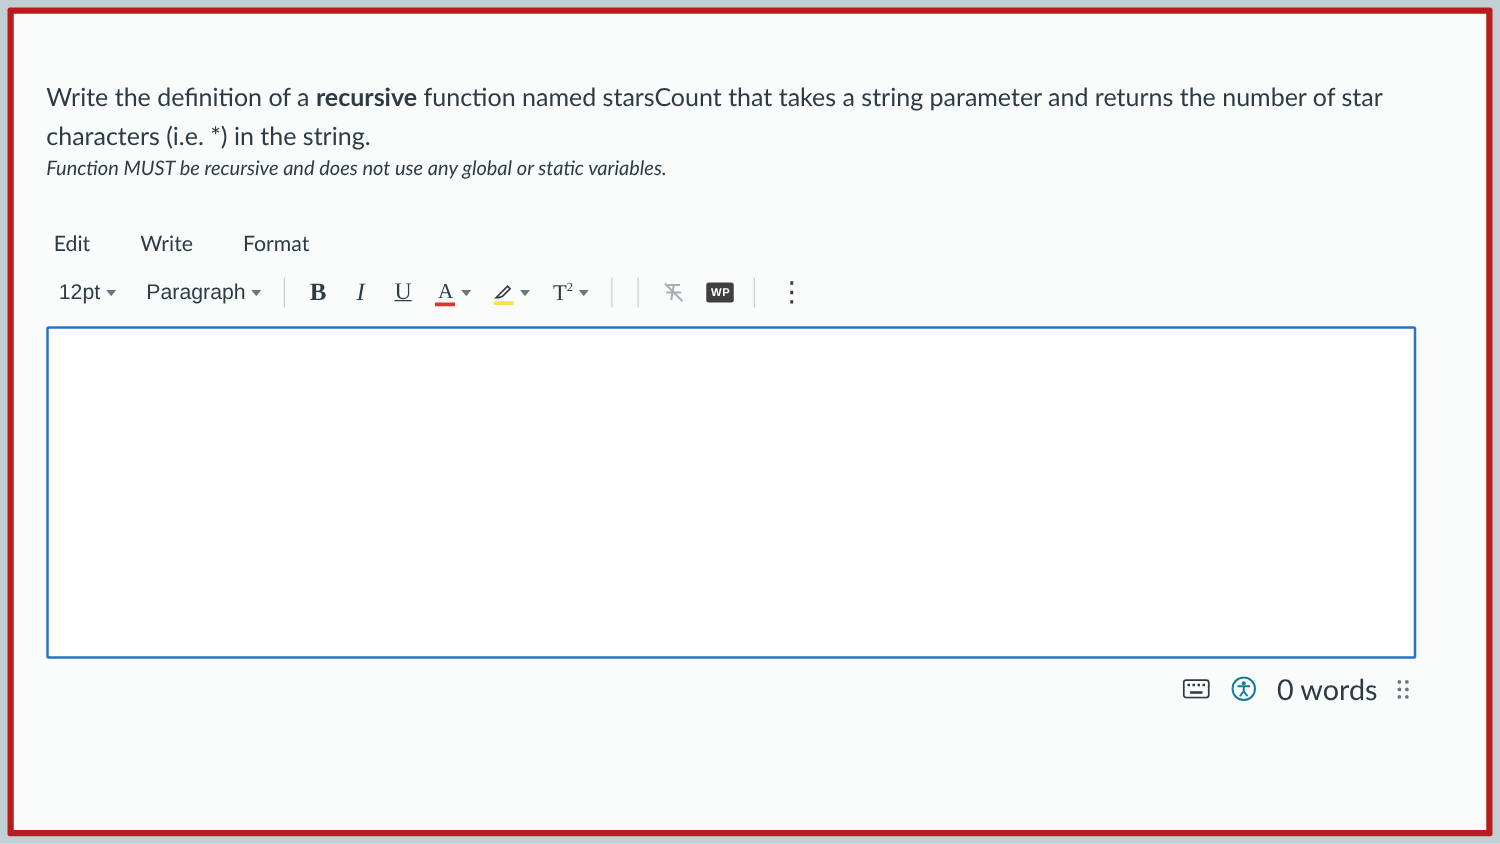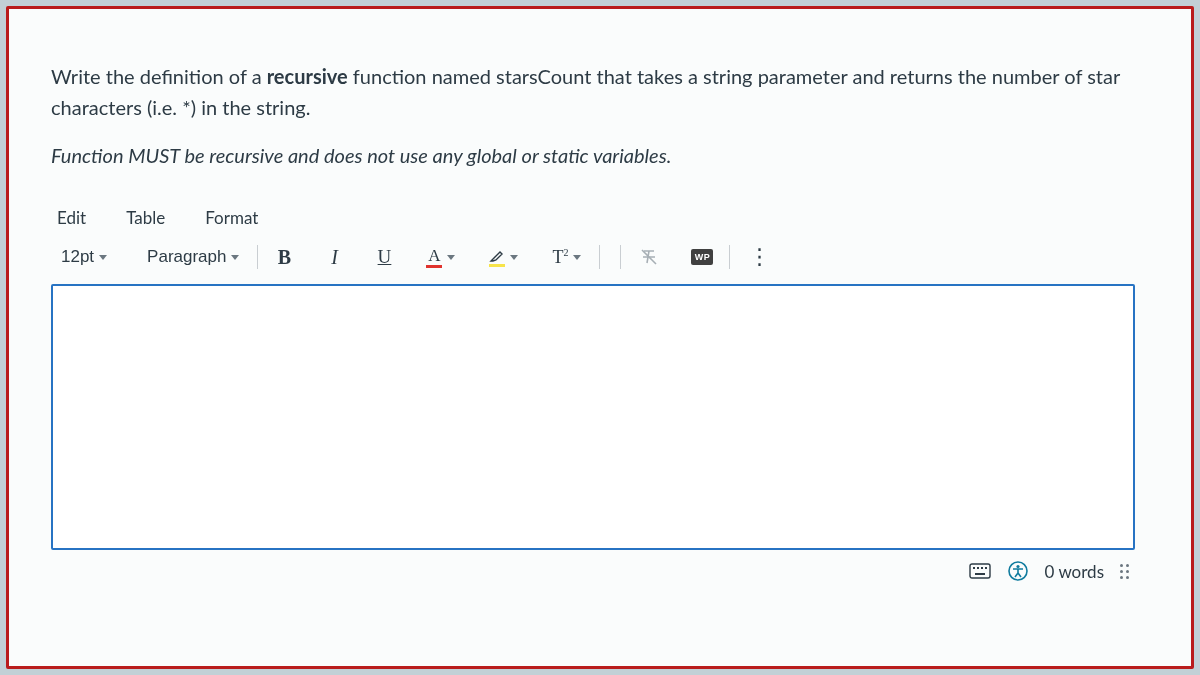--- a/index.html
+++ b/index.html
@@ -6,35 +6,34 @@
   body {
     font-family: "Lato", "Helvetica Neue", Arial, sans-serif;
     background: #c2d0d6;
     padding: 6px;
     width: 1200px;
     height: 675px;
     overflow: hidden;
   }
   .page-card {
     background: #fafcfc;
-    border: 3px solid #b91c1c;
+    border: 5px solid #b91c1c;
     border-radius: 2px;
-    padding: 52px 56px 6px 42px;
+    padding: 52px 56px 6px 26px;
     height: 100%;
     position: relative;
   }
   .question-text {
     font-size: 20px;
     line-height: 1.55;
     color: #2d3b45;
   }
   .question-text .bold { font-weight: 700; }
   .question-subtext {
-    margin-top: 20px;
-    font-size: 20px;
+    font-size: 16px;
     font-style: italic;
     color: #2d3b45;
   }
   .editor-wrap {
     margin-top: 34px;
   }
   .menu-row {
     display: flex;
     gap: 40px;
     padding: 6px 6px 10px 6px;
@@ -44,21 +43,21 @@
   .menu-row span { cursor: pointer; }
   .toolbar {
     display: flex;
     align-items: center;
     gap: 0;
     padding: 2px 2px 10px 2px;
   }
   .tb-group {
     display: flex;
     align-items: center;
-    gap: 18px;
+    gap: 2px;
   }
   .tb-btn {
     display: inline-flex;
     align-items: center;
     justify-content: center;
     min-width: 32px;
     height: 34px;
     padding: 0 8px;
     font-size: 17px;
     color: #2d3b45;
@@ -109,21 +108,21 @@
     background: #fff;
     margin-top: 0;
   }
   .status-bar {
     display: flex;
     align-items: center;
     justify-content: flex-end;
     gap: 16px;
     padding: 10px 6px 0 6px;
     color: #2d3b45;
-    font-size: 17px;
+    font-size: 23px;
   }
   .status-icon {
     width: 22px; height: 22px; display:inline-flex; align-items:center; justify-content:center;
     color: #2d3b45;
   }
   .access-icon {
     color: #0f7b9e;
   }
   .drag-dots {
     display: grid;
@@ -143,21 +142,21 @@
     <span>Write the definition of a </span><span class="bold">recursive</span><span> function named </span><span>starsCount</span><span> that takes a string parameter and returns the number of star</span><br>
     <span>characters (i.e. *) in the string.</span>
   </div>
 
   <div class="question-subtext">Function MUST be recursive and does not use any global or static variables.</div>
 
   <div class="editor-wrap">
 
     <div class="menu-row">
       <span>Edit</span>
-      <span>Table</span>
+      <span>Write</span>
       <span>Format</span>
     </div>
 
     <div class="toolbar">
 
       <div class="tb-group">
         <button class="tb-btn dropdown">
           <span>12pt</span>
         </button>
         <button class="tb-btn dropdown" style="margin-left:6px;">

